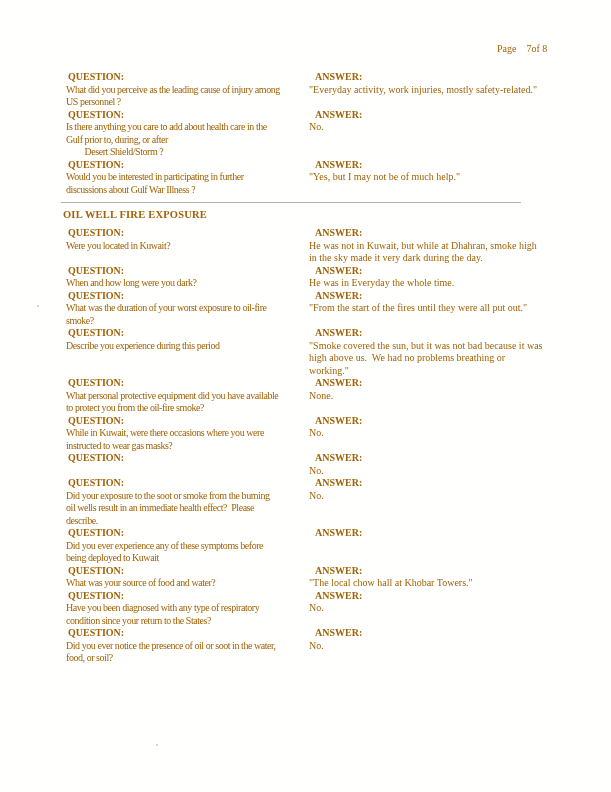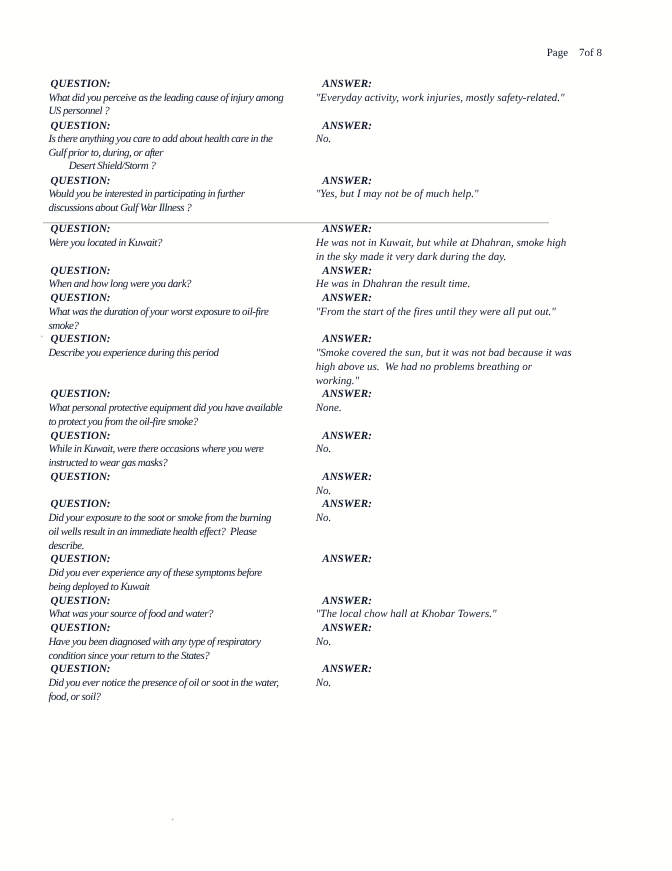--- a/index.html
+++ b/index.html
@@ -2,31 +2,31 @@
 <html><head>
 <meta charset="utf-8">
 <style>
   html,body { margin:0; padding:0; background:#9a9a9a; }
   .page {
     position:relative;
     width:611px; height:792px;
     margin:0 auto;
     background:#fffffe;
     font-family:"Liberation Serif", serif;
-    color:#0f172a;
+    color:#a16207;
     overflow:hidden;
   }
   .page-header {
     position:absolute; top:43px; left:497px;
     display:flex; gap:10px;
     font-size:10px; line-height:12px;
   }
   .body {
-    position:absolute; top:71px; left:44px; width:505px;
-    font-size:10px; line-height:12.5px;font-style:italic;
+    position:absolute; top:71px; left:66px; width:505px;
+    font-size:10px; line-height:12.5px;
   }
   .qa-row { display:grid; grid-template-columns:243px 1fr; }
   .col { min-width:0; }
   .lbl { font-weight:bold; white-space:pre; }
   .q-lbl { padding-left:2px; }
   .a-lbl { padding-left:6px; }
   .txt { white-space:pre; }
   .q-txt { letter-spacing:-0.45px; }
   .divider {
     height:0;
@@ -90,41 +90,42 @@
 discussions about Gulf War Illness ?</div>
       </div>
       <div class="col">
         <div class="lbl a-lbl">ANSWER:</div>
         <div class="txt">"Yes, but I may not be of much help."</div>
       </div>
     </div>
 
     <div class="divider"></div>
 
+    <div class="section-title">OIL WELL FIRE EXPOSURE</div>
 
     <div class="qa-row">
       <div class="col">
         <div class="lbl q-lbl">QUESTION:</div>
         <div class="txt q-txt">Were you located in Kuwait?</div>
       </div>
       <div class="col">
         <div class="lbl a-lbl">ANSWER:</div>
         <div class="txt">He was not in Kuwait, but while at Dhahran, smoke high
 in the sky made it very dark during the day.</div>
       </div>
     </div>
 
     <div class="qa-row">
       <div class="col">
         <div class="lbl q-lbl">QUESTION:</div>
         <div class="txt q-txt">When and how long were you dark?</div>
       </div>
       <div class="col">
         <div class="lbl a-lbl">ANSWER:</div>
-        <div class="txt">He was in Dhahran the result time.</div>
+        <div class="txt">He was in Everyday the whole time.</div>
       </div>
     </div>
 
     <div class="qa-row">
       <div class="col">
         <div class="lbl q-lbl">QUESTION:</div>
         <div class="txt q-txt">What was the duration of your worst exposure to oil-fire
 smoke?</div>
       </div>
       <div class="col">

